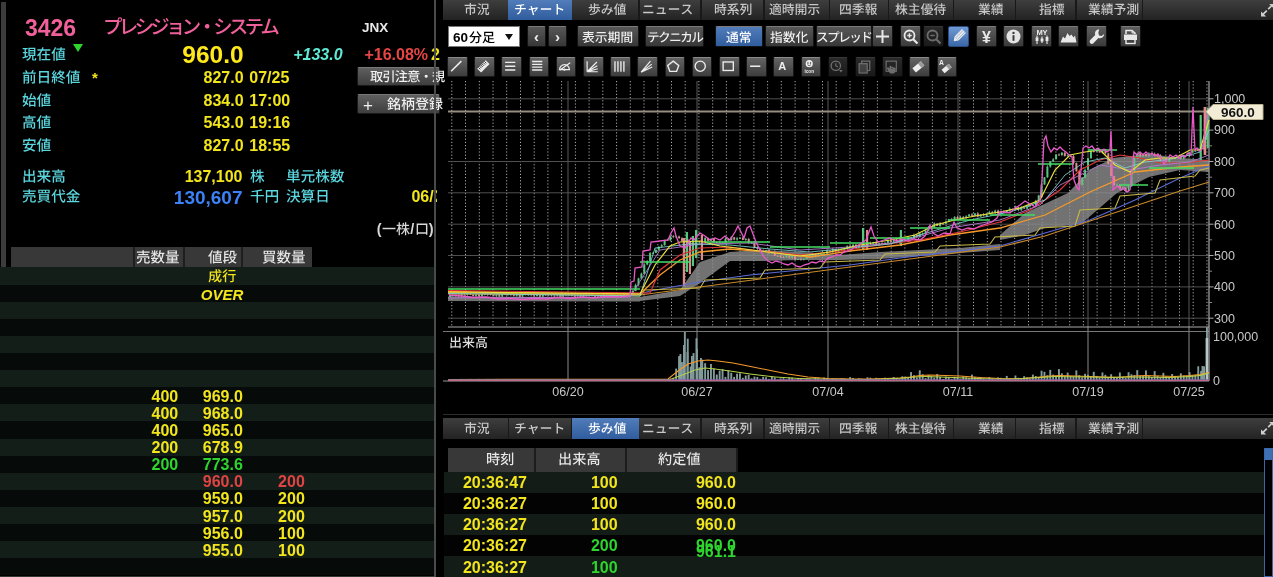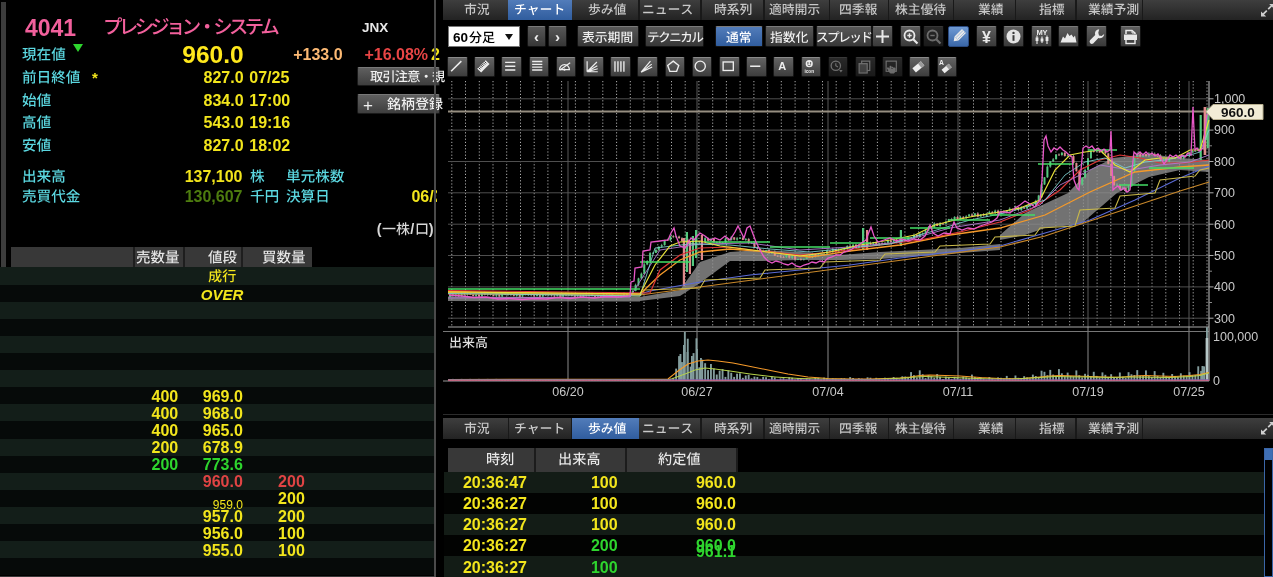--- a/index.html
+++ b/index.html
@@ -284,21 +284,21 @@
         <g id="u9593">
           <path transform="scale(0.001,-0.001)" d="M354 232H644V163H354ZM349 382H689V9H349V81H600V310H349ZM309 382H395V-42H309ZM132 663H398V596H132ZM595 663H864V596H595ZM825 803H921V34Q921 -7 910 -31Q900 -54 873 -67Q846 -79 804 -81Q761 -84 697 -84Q696 -70 690 -53Q685 -35 679 -18Q673 0 666 13Q694 11 722 11Q750 11 771 11Q793 11 802 11Q815 12 820 17Q825 22 825 35ZM140 803H458V451H140V521H369V733H140ZM874 803V733H629V519H874V449H539V803ZM85 803H179V-85H85Z"></path>
         </g>
         <g id="u9ad8">
           <path transform="scale(0.001,-0.001)" d="M63 754H936V673H63ZM446 845H543V714H446ZM106 358H844V278H198V-85H106ZM807 358H901V22Q901 -14 892 -35Q883 -56 857 -67Q831 -78 790 -80Q749 -83 690 -83Q687 -63 678 -37Q669 -12 660 6Q703 5 739 5Q774 5 786 6Q798 6 802 10Q807 14 807 23ZM309 222H391V-44H309ZM352 222H691V4H352V70H607V156H352ZM319 559V478H677V559ZM228 624H772V411H228Z"></path>
         </g>
       </defs>
     </svg>
     <div class="r" style="left:1px;top:2px;width:5px;height:566px;background:#3c3c3c"></div>
     <div class="r" style="left:433.5px;top:0;width:2px;height:577px;background:#4a4a4a;z-index:60"></div>
-    <div class="tx" style="left:25.0px;top:27.7px;font-size:23.0px;font-weight:700;color:#f2609c;">4041</div>
+    <div class="tx" style="left:25.0px;top:27.7px;font-size:23.0px;font-weight:700;color:#f2609c;">3426</div>
     <svg class="jt" style="left:103.0px;top:17.1px;width:173.1px;height:19.5px;color:#f2609c;" viewBox="0 -0.855 8.8770 1" preserveAspectRatio="none">
       <use href="#u30d7" x="0.000"></use>
       <use href="#u30ec" x="0.807"></use>
       <use href="#u30b7" x="1.614"></use>
       <use href="#u30b8" x="2.421"></use>
       <use href="#u30e7" x="3.228"></use>
       <use href="#u30f3" x="4.035"></use>
       <use href="#u30fb" x="4.842"></use>
       <use href="#u30b7" x="5.649"></use>
       <use href="#u30b9" x="6.456"></use>
@@ -336,42 +336,42 @@
       <use href="#u6765" x="1.000"></use>
       <use href="#u9ad8" x="2.000"></use>
     </svg>
     <svg class="jt" style="left:22.0px;top:189.2px;width:58.4px;height:14.6px;color:#5bd7e0;" viewBox="0 -0.855 4.0000 1" preserveAspectRatio="none">
       <use href="#u58f2" x="0.000"></use>
       <use href="#u8cb7" x="1.000"></use>
       <use href="#u4ee3" x="2.000"></use>
       <use href="#u91d1" x="3.000"></use>
     </svg>
     <div class="tx" style="right:1029.4px;top:55.1px;font-size:24.5px;font-weight:700;color:#ffe81c;">960.0</div>
-    <div class="tx" style="right:930.4px;top:54.7px;font-size:16.0px;font-weight:700;color:#fdba74;">+133.0</div>
+    <div class="tx" style="right:930.4px;top:54.7px;font-size:16.0px;font-weight:700;color:#5eead4;font-style:italic;">+133.0</div>
     <div class="tx" style="right:845.0px;top:54.7px;font-size:16.0px;font-weight:700;color:#e84545;">+16.08%</div>
     <div class="tx" style="right:833.0px;top:54.7px;font-size:16.0px;font-weight:700;color:#f2e51c;">2</div>
     <div class="tx" style="right:1029.4px;top:78.4px;font-size:16.0px;font-weight:700;color:#f2e51c;">827.0</div>
     <div class="tx" style="left:249.3px;top:78.4px;font-size:16.0px;font-weight:700;color:#f2e51c;">07/25</div>
     <div class="tx" style="right:1029.4px;top:100.9px;font-size:16.0px;font-weight:700;color:#f2e51c;">834.0</div>
     <div class="tx" style="left:249.3px;top:100.9px;font-size:16.0px;font-weight:700;color:#f2e51c;">17:00</div>
     <div class="tx" style="right:1029.4px;top:123.4px;font-size:16.0px;font-weight:700;color:#f2e51c;">543.0</div>
     <div class="tx" style="left:249.3px;top:123.4px;font-size:16.0px;font-weight:700;color:#f2e51c;">19:16</div>
     <div class="tx" style="right:1029.4px;top:145.9px;font-size:16.0px;font-weight:700;color:#f2e51c;">827.0</div>
-    <div class="tx" style="left:249.3px;top:145.9px;font-size:16.0px;font-weight:700;color:#f2e51c;">18:02</div>
+    <div class="tx" style="left:249.3px;top:145.9px;font-size:16.0px;font-weight:700;color:#f2e51c;">18:55</div>
     <div class="tx" style="right:1030.5px;top:177.4px;font-size:16.0px;font-weight:700;color:#f2e51c;">137,100</div>
     <svg class="jt" style="left:250.3px;top:169.2px;width:14.6px;height:14.6px;color:#5bd7e0;" viewBox="0 -0.855 1.0000 1" preserveAspectRatio="none">
       <use href="#u682a" x="0.000"></use>
     </svg>
     <svg class="jt" style="left:285.8px;top:169.2px;width:58.4px;height:14.6px;color:#5bd7e0;" viewBox="0 -0.855 4.0000 1" preserveAspectRatio="none">
       <use href="#u5358" x="0.000"></use>
       <use href="#u5143" x="1.000"></use>
       <use href="#u682a" x="2.000"></use>
       <use href="#u6570" x="3.000"></use>
     </svg>
-    <div class="tx" style="right:1030.5px;top:197.4px;font-size:16.0px;font-weight:700;color:#4d7c0f;">130,607</div>
+    <div class="tx" style="right:1030.5px;top:197.4px;font-size:19px;font-weight:700;color:#3b82f6;">130,607</div>
     <svg class="jt" style="left:250.3px;top:189.2px;width:29.2px;height:14.6px;color:#5bd7e0;" viewBox="0 -0.855 2.0000 1" preserveAspectRatio="none">
       <use href="#u5343" x="0.000"></use>
       <use href="#u5186" x="1.000"></use>
     </svg>
     <svg class="jt" style="left:285.8px;top:189.2px;width:43.8px;height:14.6px;color:#5bd7e0;" viewBox="0 -0.855 3.0000 1" preserveAspectRatio="none">
       <use href="#u6c7a" x="0.000"></use>
       <use href="#u7b97" x="1.000"></use>
       <use href="#u65e5" x="2.000"></use>
     </svg>
     <div class="r" style="left:411px;top:188px;width:26px;height:17px;overflow:hidden">
@@ -451,21 +451,21 @@
     <div class="tx" style="right:1094.8px;top:413.8px;font-size:16.0px;font-weight:700;color:#f2e51c;">400</div>
     <div class="tx" style="right:1030.2px;top:413.8px;font-size:16.0px;font-weight:700;color:#f2e51c;">968.0</div>
     <div class="tx" style="right:1094.8px;top:430.9px;font-size:16.0px;font-weight:700;color:#f2e51c;">400</div>
     <div class="tx" style="right:1030.2px;top:430.9px;font-size:16.0px;font-weight:700;color:#f2e51c;">965.0</div>
     <div class="tx" style="right:1094.8px;top:448.1px;font-size:16.0px;font-weight:700;color:#f2e51c;">200</div>
     <div class="tx" style="right:1030.2px;top:448.1px;font-size:16.0px;font-weight:700;color:#f2e51c;">678.9</div>
     <div class="tx" style="right:1094.8px;top:465.2px;font-size:16.0px;font-weight:700;color:#2ed52e;">200</div>
     <div class="tx" style="right:1030.2px;top:465.2px;font-size:16.0px;font-weight:700;color:#2ed52e;">773.6</div>
     <div class="tx" style="right:1030.2px;top:482.3px;font-size:16.0px;font-weight:700;color:#e04444;">960.0</div>
     <div class="tx" style="right:968.2px;top:482.3px;font-size:16.0px;font-weight:700;color:#e04444;">200</div>
-    <div class="tx" style="right:1030.2px;top:499.4px;font-size:12px;font-weight:400;color:#f2e51c;margin-top:6px;">959.0</div>
+    <div class="tx" style="right:1030.2px;top:499.4px;font-size:16.0px;font-weight:700;color:#f2e51c;">959.0</div>
     <div class="tx" style="right:968.2px;top:499.4px;font-size:16.0px;font-weight:700;color:#f2e51c;">200</div>
     <div class="tx" style="right:1030.2px;top:516.5px;font-size:16.0px;font-weight:700;color:#f2e51c;">957.0</div>
     <div class="tx" style="right:968.2px;top:516.5px;font-size:16.0px;font-weight:700;color:#f2e51c;">200</div>
     <div class="tx" style="right:1030.2px;top:533.7px;font-size:16.0px;font-weight:700;color:#f2e51c;">956.0</div>
     <div class="tx" style="right:968.2px;top:533.7px;font-size:16.0px;font-weight:700;color:#f2e51c;">100</div>
     <div class="tx" style="right:1030.2px;top:550.8px;font-size:16.0px;font-weight:700;color:#f2e51c;margin-left:33px;">955.0</div>
     <div class="tx" style="right:968.2px;top:550.8px;font-size:16.0px;font-weight:700;color:#f2e51c;">100</div>
     <div class="r" style="left:443px;top:0.0px;width:830px;height:19.8px;background:linear-gradient(#3e3e3e,#232323)"></div>
     <div class="r" style="left:507.5px;top:0.0px;width:1.5px;height:19.8px;background:#191919"></div>
     <svg class="jt" style="left:464.2px;top:3.0px;width:25.6px;height:12.8px;color:#c9c9c9;" viewBox="0 -0.855 2.0000 1" preserveAspectRatio="none">

